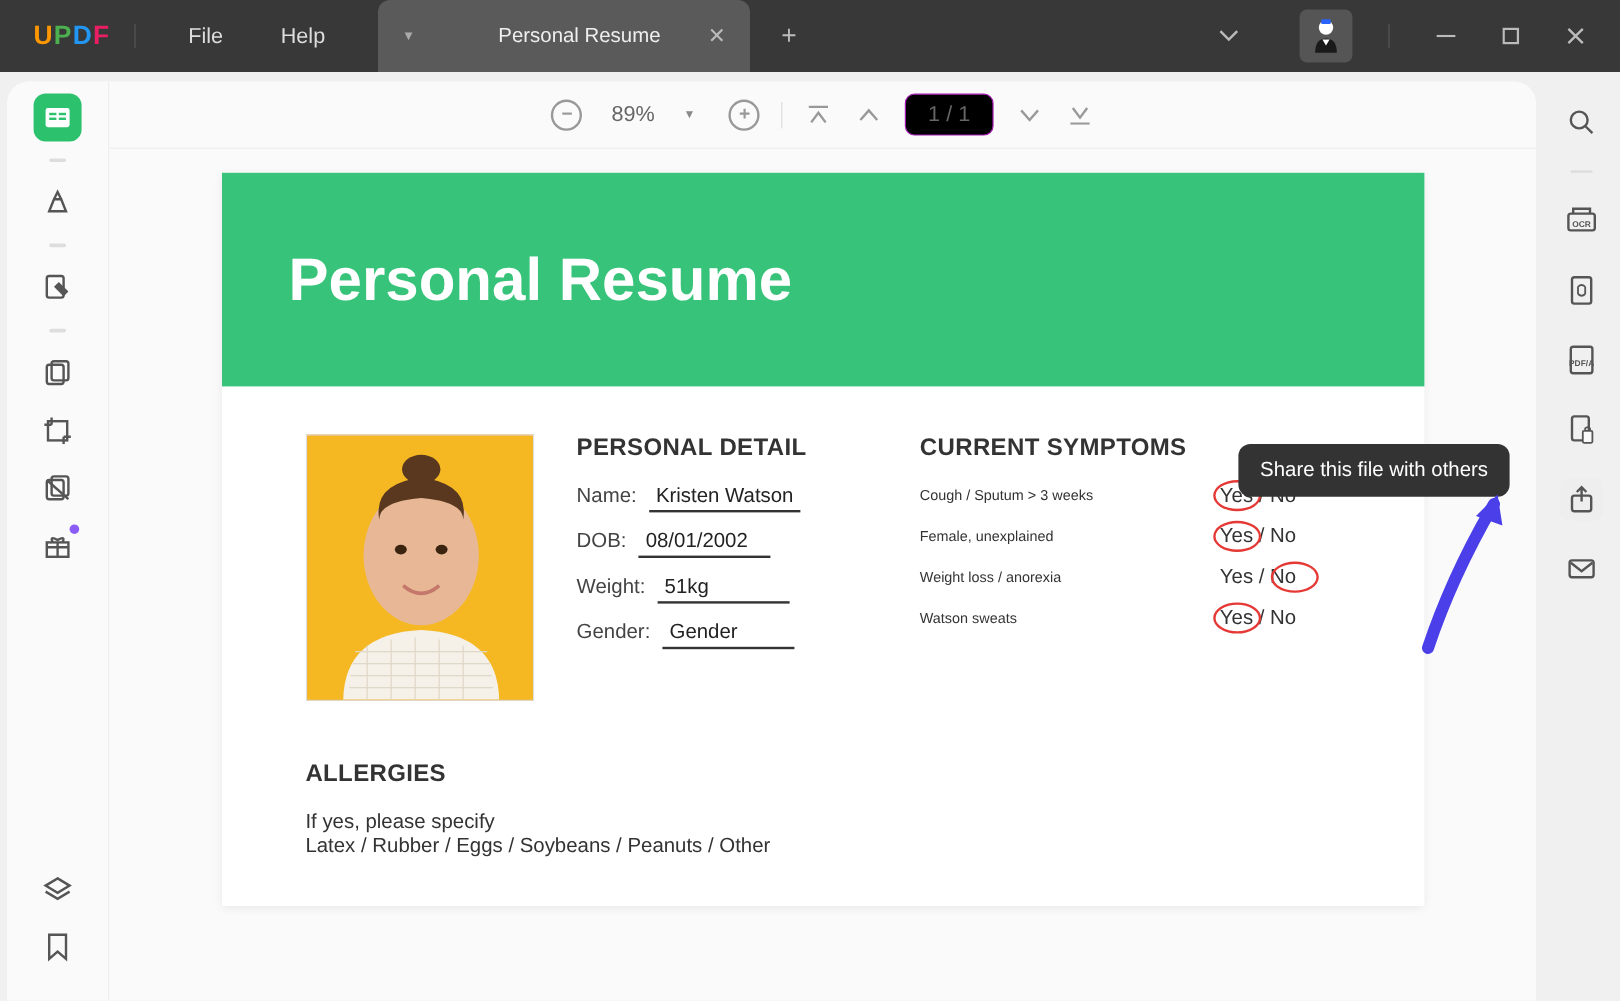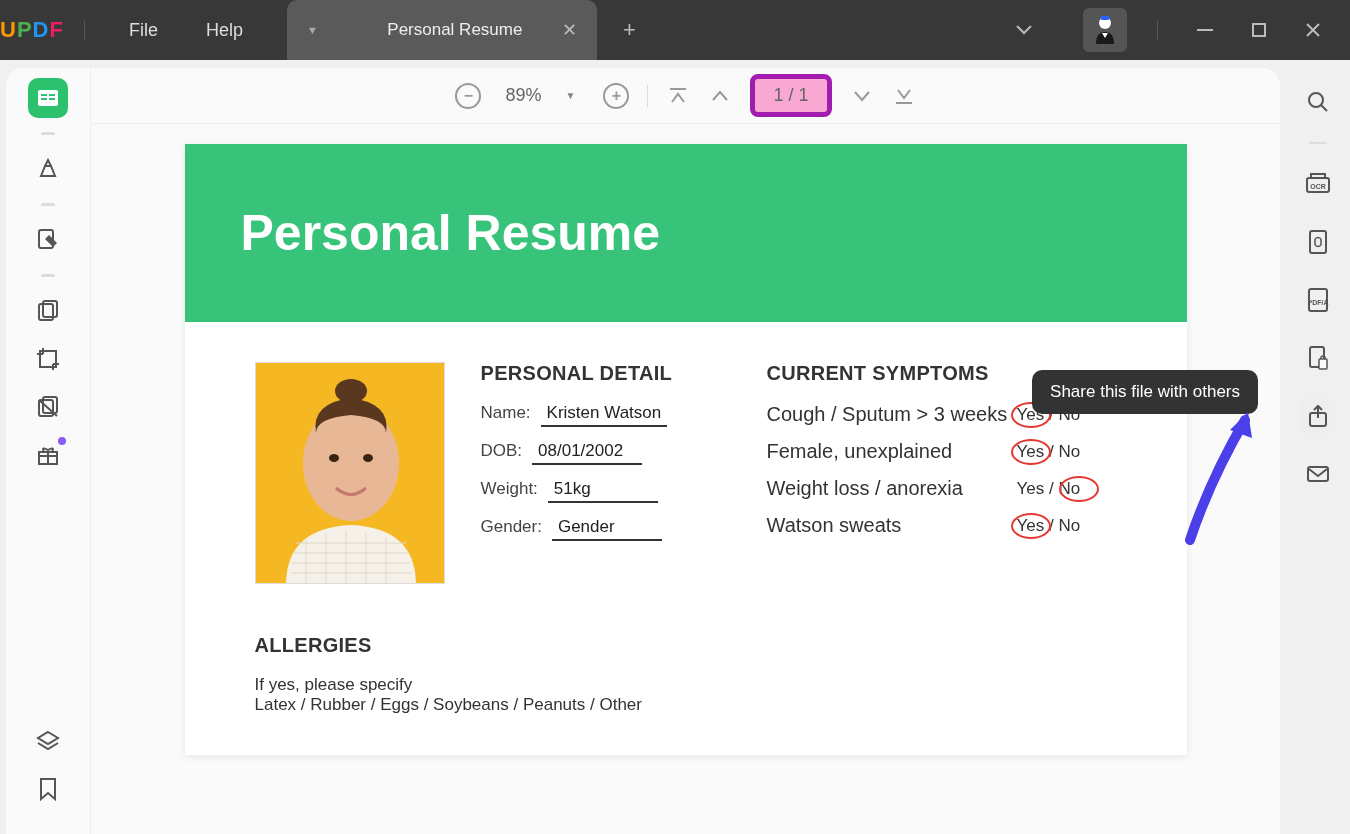--- a/index.html
+++ b/index.html
@@ -16,20 +16,21 @@
   height: 60px;
   background: #383838;
   display: flex;
   align-items: center;
   color: #ddd;
 }
 .logo {
   font-weight: 900;
   font-size: 22px;
   letter-spacing: 1px;
+  margin-left: 28px;
 }
 .logo-u { color: #FF9800; }
 .logo-p { color: #4CAF50; }
 .logo-d { color: #2196F3; }
 .logo-f { color: #E91E63; }
 .vsep {
   width: 1px;
   height: 20px;
   background: #555;
   margin: 0 20px;
@@ -214,22 +215,22 @@
   background: #ddd;
 }
 .nav-btn {
   color: #999;
   cursor: pointer;
   width: 24px;
   display: flex;
   justify-content: center;
 }
 .page-box {
-  background: #f9a8d4;
-  border: 5px solid #a21caf;
+  background: #000000;
+  border: 1px solid #a21caf;
   border-radius: 8px;
   padding: 6px 18px;
   font-size: 18px;
   color: #666;
 }
 
 
 .doc-scroll {
   flex: 1;
   overflow: hidden;
@@ -297,21 +298,21 @@
 }
 .symptoms-col {
   flex: 1;
 }
 .symptom-row {
   display: flex;
   align-items: center;
   margin-bottom: 14px;
 }
 .symptom-label {
-  font-size: 20px;
+  font-size: 12px;
   color: #333;
   flex: 0 0 250px;
 }
 .yesno {
   font-size: 17px;
   color: #333;
   position: relative;
 }
 .circle-mark {
   position: absolute;

